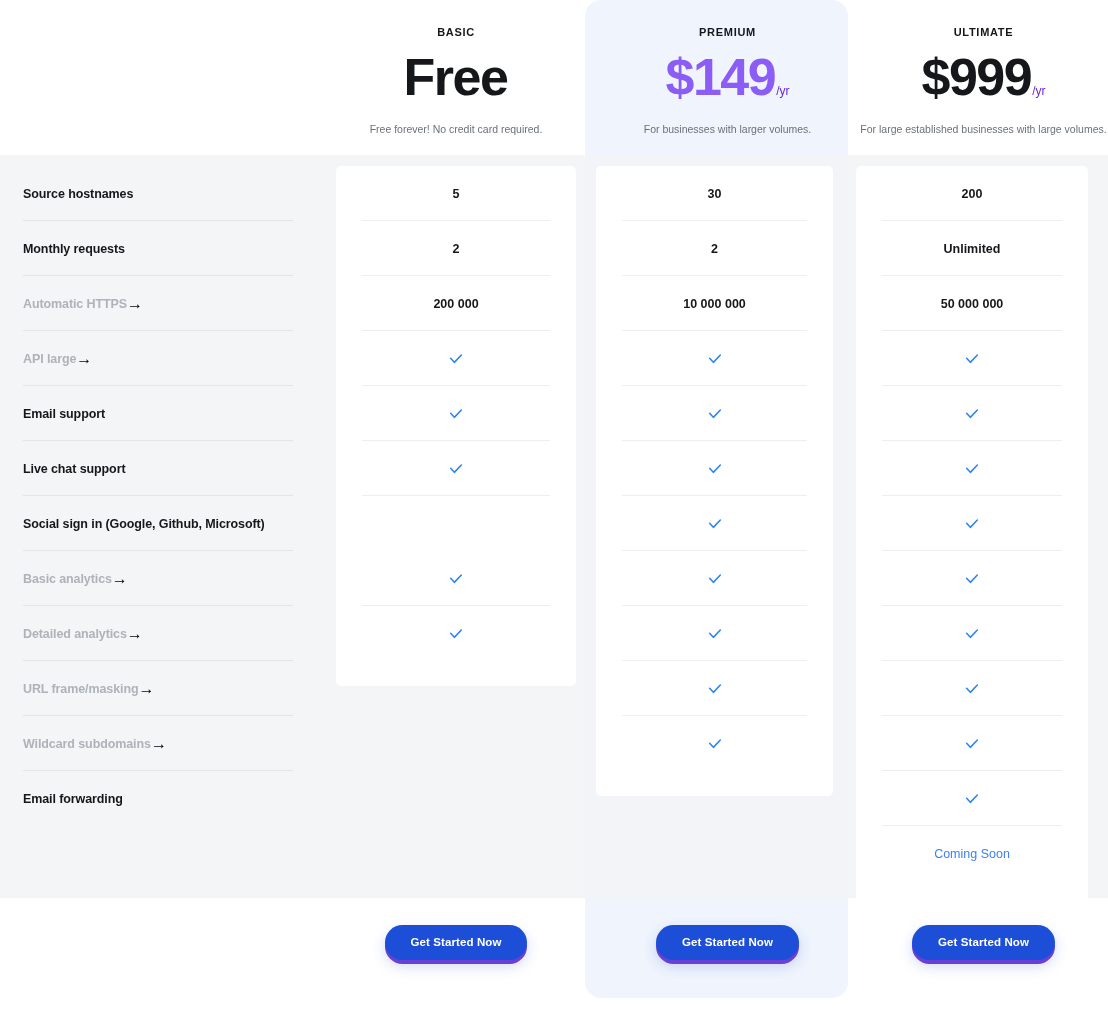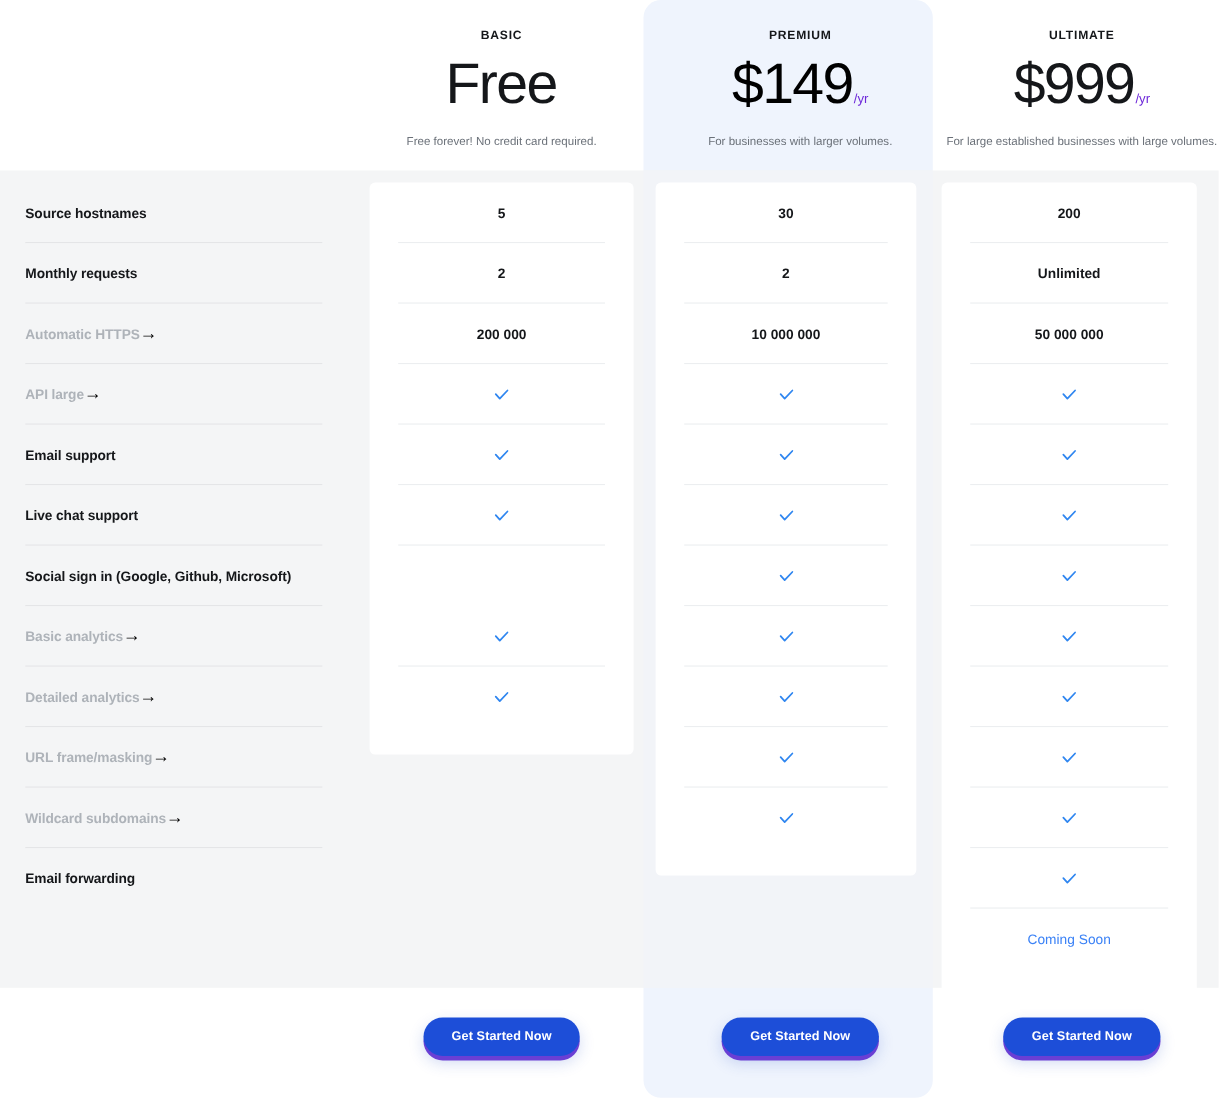--- a/index.html
+++ b/index.html
@@ -52,24 +52,24 @@
 
   .plan-name {
     font-size: 11px; font-weight: bold; letter-spacing: 0.7px;
     color: #15171a; text-transform: uppercase;
   }
   .price-row {
     display: flex; align-items: baseline; justify-content: center;
     margin-top: 13px;
   }
   .price {
-    font-size: 52px; font-weight: normal; letter-spacing: -1.5px;
+    font-size: 52px; font-weight: bold; letter-spacing: -1.5px;
     color: #15171a; line-height: 1;
   }
-  .price.accent { color: #000000; }
+  .price.accent { color: #8b5cf6; }
   .price-per {
     font-size: 12px; color: #6d28d9; font-weight: normal;
     margin-left: 1px;
   }
   .plan-desc {
     margin-top: 20px; font-size: 10.5px; color: #6b7179;
     text-align: center; line-height: 1.3;
   }
 
   

